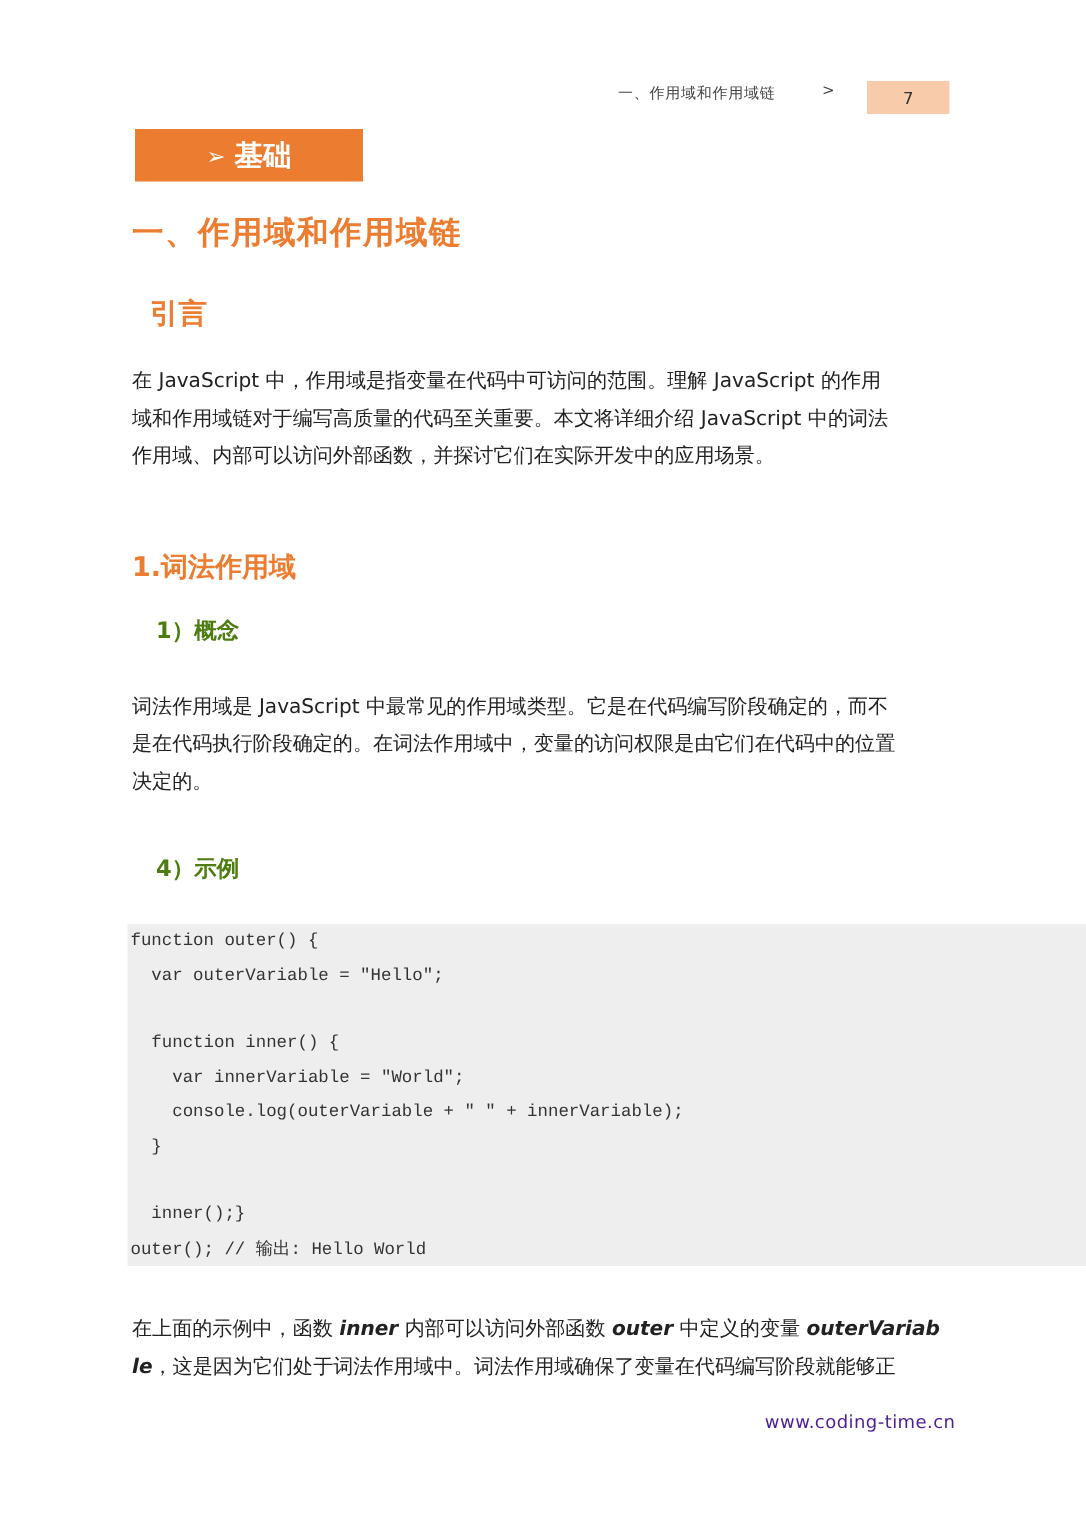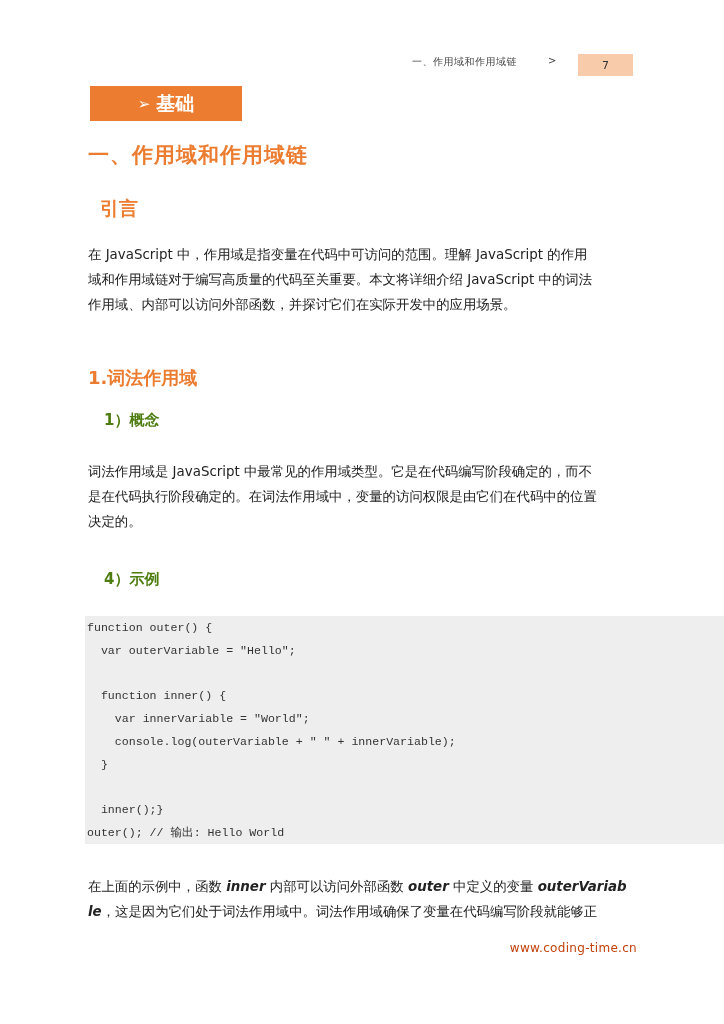--- a/index.html
+++ b/index.html
@@ -23,21 +23,21 @@
     .h3 { position: absolute; left: 88px; top: 355px; font-size: 18px; color: #ec7c30; font-weight: bold; margin-top: 11px; }
     .h4 { position: absolute; left: 104px; font-size: 15px; color: #4d7c0f; font-weight: bold; }
     .para { position: absolute; left: 88px; width: 552px; font-size: 13.4px; line-height: 25px; color: #222; text-align: justify; }
     .para .line { display: block; white-space: nowrap; }
     .para b { font-style: italic; font-weight: bold; }
     .code {
       position: absolute; left: 85px; top: 616px; width: 659px; height: 228px; background: #eeeeee;
       font-family: "Liberation Mono", "DejaVu Sans Mono", monospace; font-size: 11.6px; color: #333;
     }
     .code .cl { position: absolute; left: 2px; white-space: pre; }
-    .footer { position: absolute; right: 87px; top: 941px; font-size: 12px; color: #c2410c; letter-spacing: 0.3px; text-align: right; }
+    .footer { position: absolute; right: 87px; top: 941px; font-size: 12px; color: #4c1d95; letter-spacing: 0.3px; text-align: right; }
   </style>
 </head>
 <body>
 
 <div class="header-crumb">一、作用域和作用域链</div>
 <div class="header-sep">&gt;</div>
 <div class="page-num">7</div>
 
 <div class="badge">
   <span class="arrow">➢</span>

